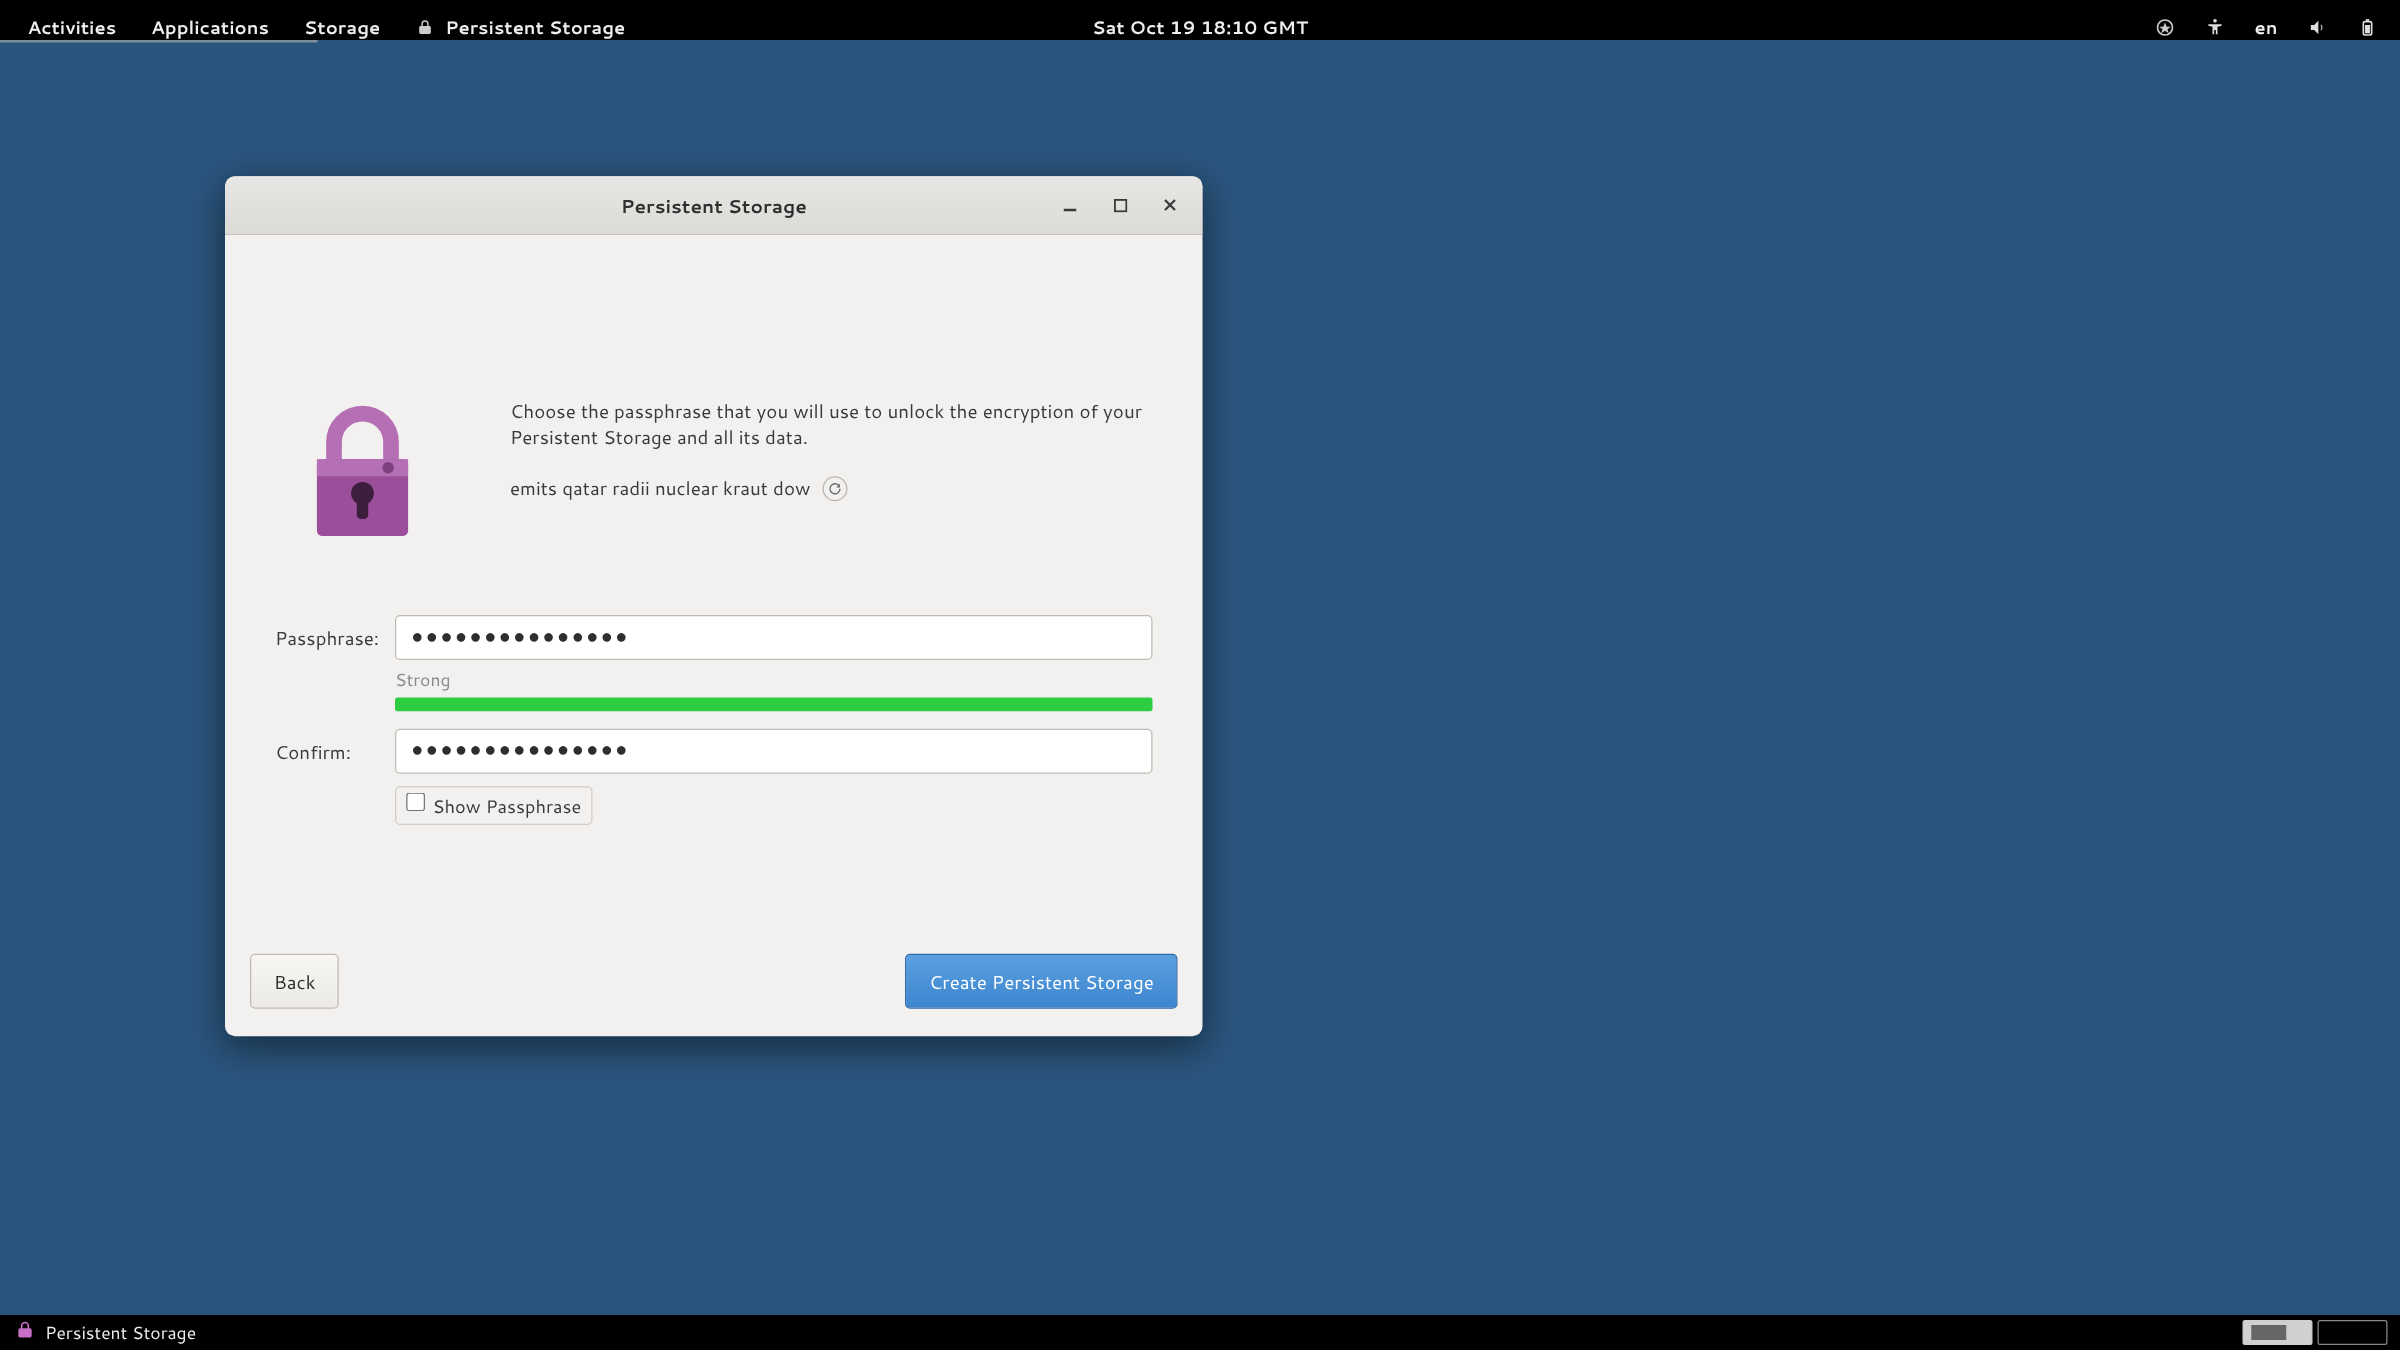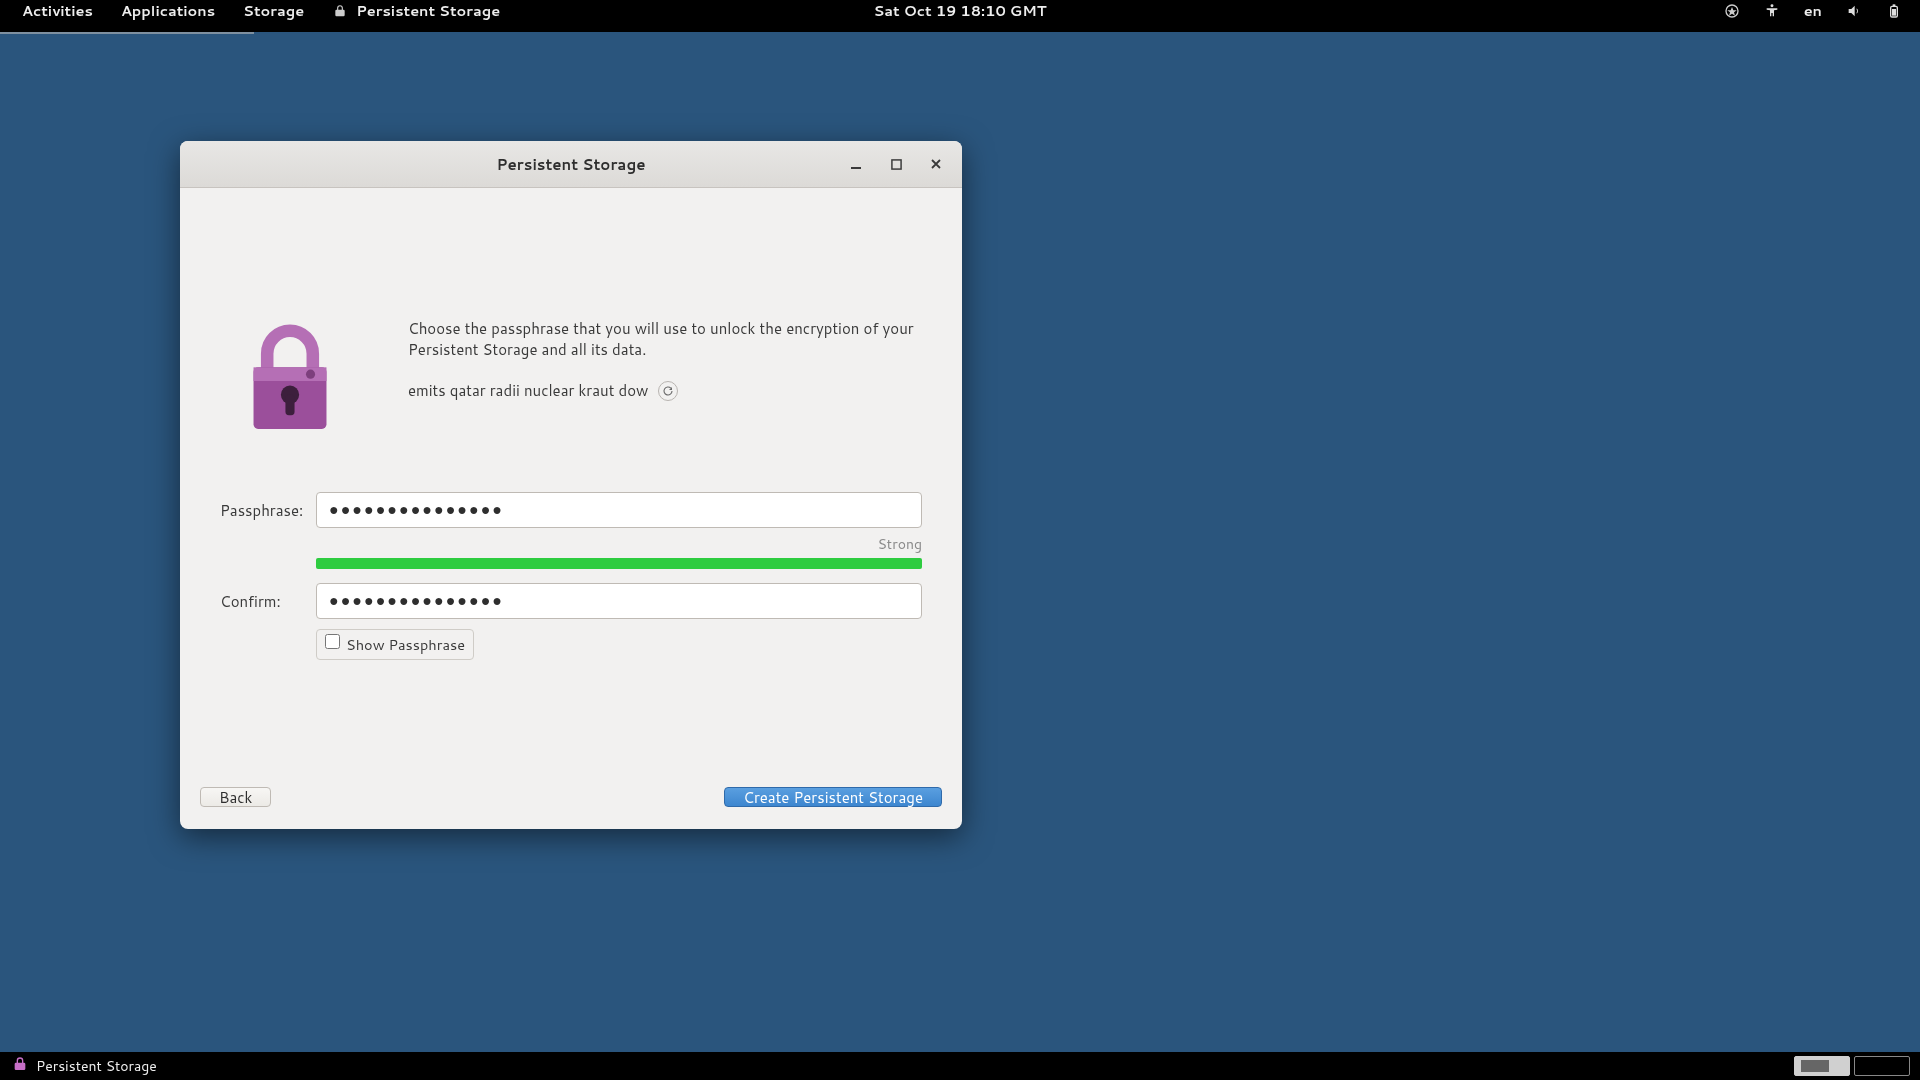--- a/index.html
+++ b/index.html
@@ -2,21 +2,21 @@
 <html><head>
 <meta charset="utf-8">
 <style>
 * { box-sizing: border-box; margin: 0; padding: 0; }
 html, body { width: 1920px; height: 1080px; overflow: hidden; font-family: "Cantarell", "DejaVu Sans", sans-serif; }
 body { background: #2a557d; position: relative; }
 
 
 .topbar {
   position: absolute; top: 0; left: 0; right: 0; height: 32px;
-  background: #000; color: #eee; display: flex; align-items: flex-start;
+  background: #000; color: #eee; display: flex; align-items: flex-end;
   font-size: 14.5px; font-weight: 600;
   padding: 0 8px;
 }
 .topbar .left { display: flex; align-items: center; gap: 0; }
 .topbar .left .menu-item { padding: 0 14px; cursor: pointer; }
 .topbar .left .app-indicator { display: flex; align-items: center; gap: 8px; padding: 0 14px; }
 .topbar .center { position: absolute; left: 50%; transform: translateX(-50%); font-weight: 700; }
 .topbar .right { margin-left: auto; display: flex; align-items: center; gap: 24px; padding-right: 10px; }
 .topbar .mini-icon { width: 16px; height: 16px; display: inline-flex; align-items: center; justify-content: center; }
 
@@ -48,32 +48,32 @@
 .form-row { display: flex; align-items: center; margin-bottom: 6px; }
 .form-label { width: 96px; text-align: left; color: #3a3a3a; font-size: 15px; padding-right: 10px; }
 .form-field { flex: 1; }
 .text-input {
   width: 100%; height: 36px; border: 1px solid #bfbab4; border-radius: 4px;
   background: #fff; padding: 0 12px; font-size: 16px; letter-spacing: 2px;
   color: #2e2e2e; outline: none;
 }
 
 .strength-wrap { margin-left: 96px; margin-bottom: 14px; margin-top: 2px; }
-.strength-label { text-align: right; color: #8a8a8a; font-size: 14px; margin-bottom: 4px; }
+.strength-label { text-align: left; color: #8a8a8a; font-size: 14px; margin-bottom: 4px; }
 .strength-bar { height: 11px; background: #2ecc40; border-radius: 2px; }
 
 .checkbox-row { margin-left: 96px; margin-top: 4px; display: inline-flex; gap: 6px;
   border: 1px solid #cfccc7; border-radius: 4px; padding: 4px 8px; background: #f2f1f0; }
 .checkbox-row input { width: 15px; height: 15px; }
 .checkbox-row label { font-size: 14.5px; color: #3a3a3a; }
 
 
 .footer { display: flex; justify-content: space-between; align-items: center; padding: 0 20px 22px 20px; }
 .btn {
-  height: 20px; padding: 0 18px; border-radius: 4px; font-size: 15px;
+  height: 44px; padding: 0 18px; border-radius: 4px; font-size: 15px;
   display: inline-flex; align-items: center; justify-content: center; cursor: pointer;
   border: 1px solid #bfbab4; background: linear-gradient(#f7f6f4, #eceae6); color: #2e2e2e;
 }
 .btn.primary {
   background: linear-gradient(#5a9fe0, #3d86cf); border: 1px solid #2f6aaa; color: #fff; font-weight: 500;
 }
 
 
 .taskbar {
   position: absolute; bottom: 0; left: 0; right: 0; height: 28px;

